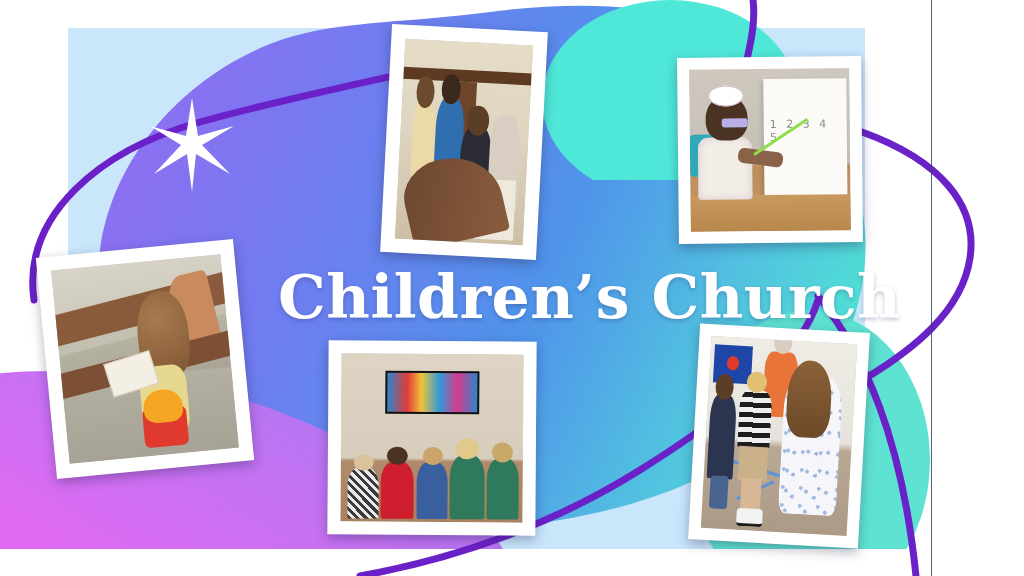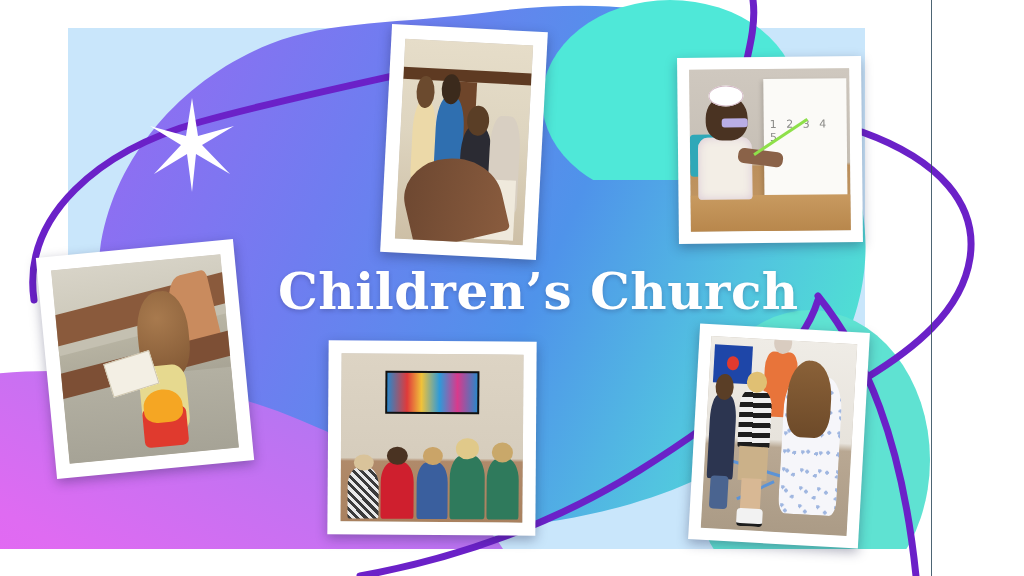--- a/index.html
+++ b/index.html
@@ -37,21 +37,21 @@
     background:#2e4a5c;opacity:.85;
   }
 
   
   .star{position:absolute;left:150px;top:98px;width:84px;height:94px;}
 
   
   .title{
     position:absolute;left:278px;top:262px;
     font-family:"DejaVu Serif","Liberation Serif",serif;
-    font-size:50px;font-weight:700;color:#ffffff;letter-spacing:.5px;
+    font-size:60px;font-weight:700;color:#ffffff;letter-spacing:.5px;
     text-shadow:0 2px 4px rgba(40,40,90,.28);
     white-space:nowrap;
   }
 
   
   .photo{
     position:absolute;background:#ffffff;
     box-shadow:0 4px 12px rgba(30,30,70,.35);
     padding:14px;box-sizing:border-box;
   }

